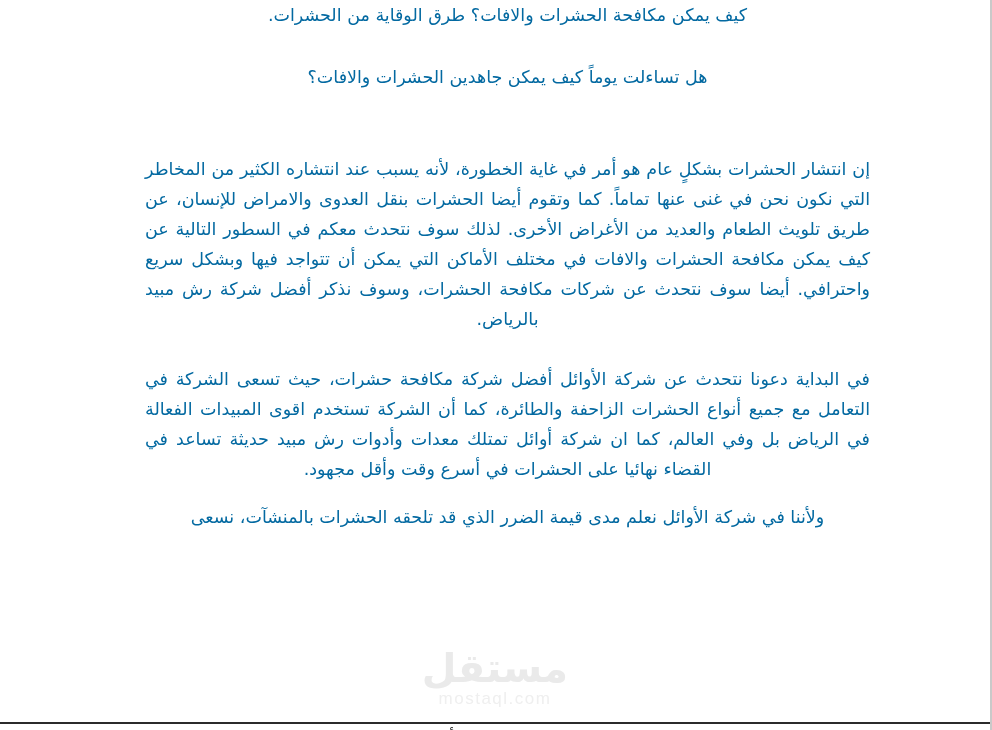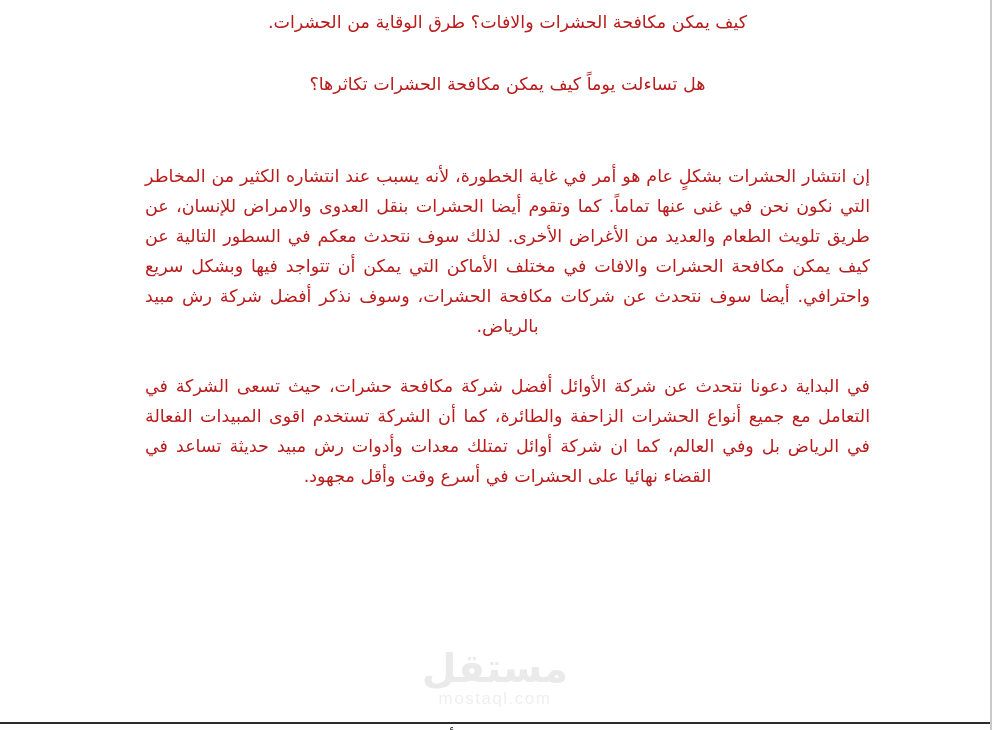--- a/index.html
+++ b/index.html
@@ -50,27 +50,27 @@
     color: #efefef;
     letter-spacing: 1.5px;
     margin-top: 2px;
     direction: ltr;
   }
 
   
   #doc-body {
     position: absolute;
     z-index: 2;
-    top: 7px;
+    top: 0;
     right: 120px;
     left: 145px;
     direction: rtl;
     text-align: justify;
     text-align-last: center;
-    color: #b91c1c;
+    color: #0369a1;
     font-family: "DejaVu Sans", "Liberation Sans", sans-serif;
     font-size: 17.5px;
     line-height: 30px;
   }
 
   #doc-body p {
     margin: 0;
     padding: 0;
     direction: rtl;
     text-align: justify;
@@ -117,35 +117,36 @@
     <div class="wm-ar">مستقل</div>
     <div class="wm-en">mostaql.com</div>
   </div>
 
   <div id="doc-body">
 
     <p>كيف يمكن مكافحة الحشرات والافات؟ طرق الوقاية من الحشرات.</p>
 
     <div class="para-gap-lg"></div>
 
-    <p>هل تساءلت يوماً كيف يمكن مكافحة الحشرات تكاثرها؟</p>
+    <p>هل تساءلت يوماً كيف يمكن جاهدين الحشرات والافات؟</p>
 
     <div class="para-gap-lg"></div>
 
 
     <div class="para-gap-md"></div>
 
     <p>إن انتشار الحشرات بشكلٍ عام هو أمر في غاية الخطورة، لأنه يسبب عند انتشاره الكثير من المخاطر التي نكون نحن في غنى عنها تماماً. كما وتقوم أيضا الحشرات بنقل العدوى والامراض للإنسان، عن طريق تلويث الطعام والعديد من الأغراض الأخرى. لذلك سوف نتحدث معكم في السطور التالية عن كيف يمكن مكافحة الحشرات والافات في مختلف الأماكن التي يمكن أن تتواجد فيها وبشكل سريع واحترافي. أيضا سوف نتحدث عن شركات مكافحة الحشرات، وسوف نذكر أفضل شركة رش مبيد بالرياض.</p>
 
     <div class="para-gap-md"></div>
 
     <p>في البداية دعونا نتحدث عن شركة الأوائل أفضل شركة مكافحة حشرات، حيث تسعى الشركة في التعامل مع جميع أنواع الحشرات الزاحفة والطائرة، كما أن الشركة تستخدم اقوى المبيدات الفعالة في الرياض بل وفي العالم، كما ان شركة أوائل تمتلك معدات وأدوات رش مبيد حديثة تساعد في القضاء نهائيا على الحشرات في أسرع وقت وأقل مجهود.</p>
 
     <div class="para-gap-sm"></div>
 
+    <p>ولأننا في شركة الأوائل نعلم مدى قيمة الضرر الذي قد تلحقه الحشرات بالمنشآت، نسعى</p>
 
   </div>
 
   <div id="bottom-rule"></div>
 
   <div id="clipped-next-line">جاهدين في القضاء عليها بأسرع وقت</div>
 
 </div>
 
 </body></html>

